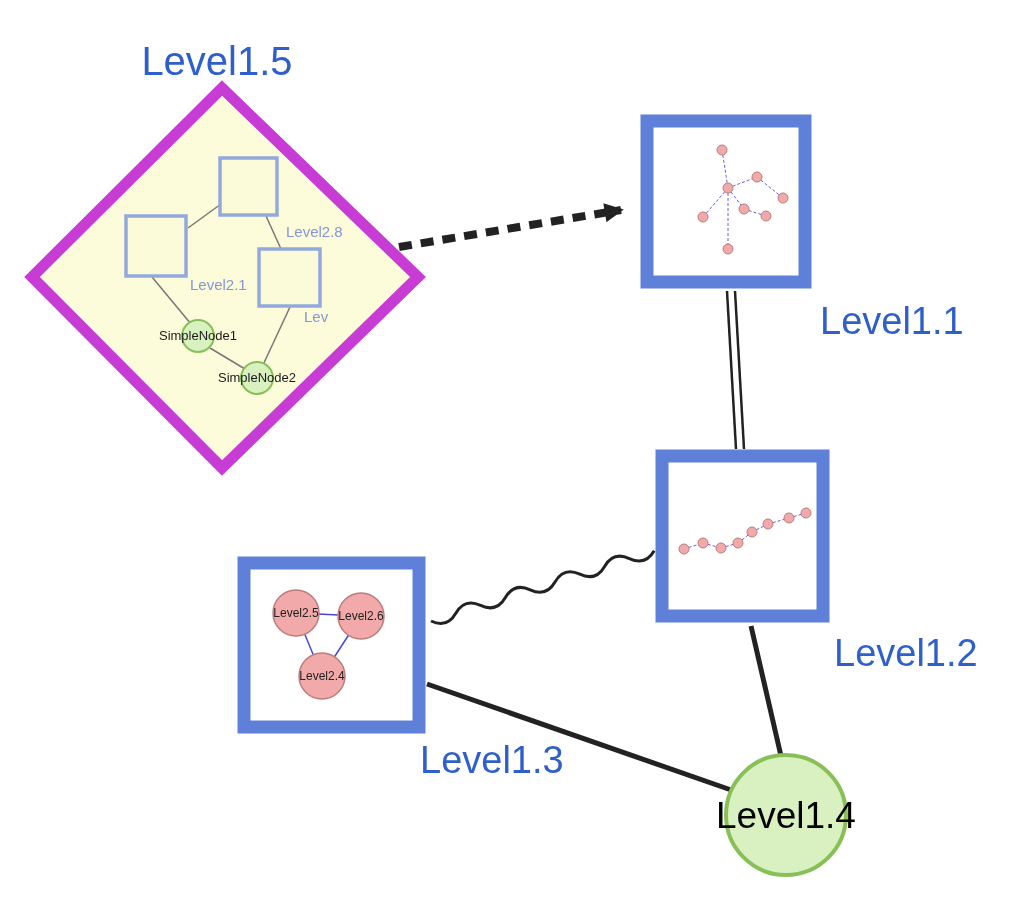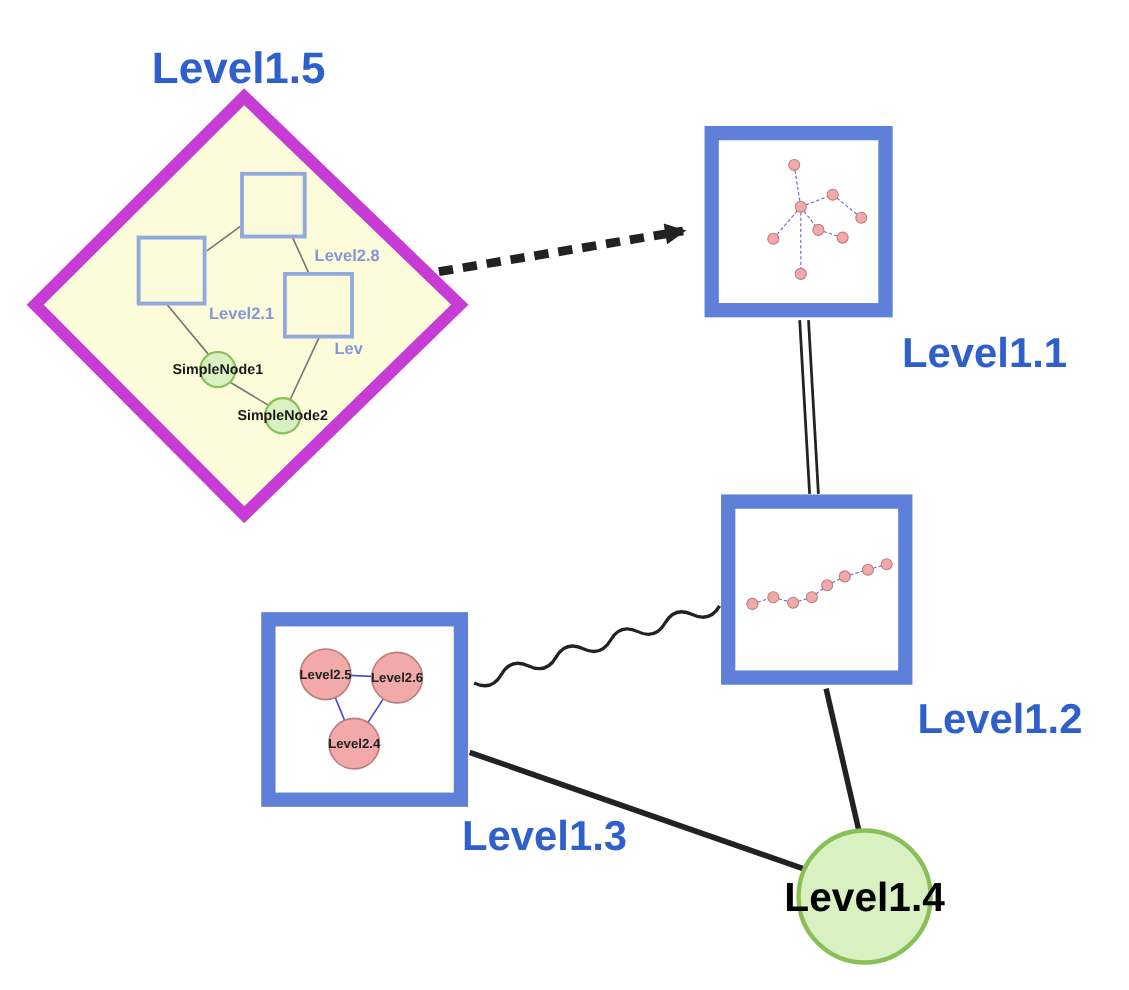--- a/index.html
+++ b/index.html
@@ -1,16 +1,16 @@
 <!DOCTYPE html>
 <html style="--label_blue: #2e5fcb; --inner_label_blue: #8496d8; --diamond_stroke: #c73cd4; --diamond_fill: #fcfcda; --group_stroke: #5f80d8; --inner_square_stroke: #92a9de; --inner_square_fill: #fbfbda; --green_fill: #d9f1c1; --green_stroke: #88c057; --pink_fill: #f1a9a9; --pink_stroke: #bc7d7d; --subedge_blue: #4646d8; --edge_color: #222222;"><head>
 <meta charset="utf-8">
 <style>
   html,body{margin:0;padding:0;background:#ffffff;}
-  .canvas{width:1026px;height:900px;position:relative;overflow:hidden;font-family:"Liberation Sans",sans-serif;font-weight:bold;}
+  .canvas{width:1026px;height:900px;position:relative;overflow:hidden;font-family:"Liberation Sans",sans-serif;}
   svg text{font-family:"Liberation Sans","DejaVu Sans",sans-serif;}
   .lvl-label{fill:var(--label_blue);font-size:40px;}
   .big-black-label{fill:#000;font-size:37px;text-anchor:middle;}
   .diamond{fill:var(--diamond_fill);stroke:var(--diamond_stroke);stroke-width:11px;}
   .group-box{fill:#ffffff;stroke:var(--group_stroke);stroke-width:13px;}
   .inner-sq{fill:var(--inner_square_fill);stroke:var(--inner_square_stroke);stroke-width:3.5px;}
   .inner-lbl{fill:var(--inner_label_blue);font-size:15px;}
   .green-node{fill:var(--green_fill);stroke:var(--green_stroke);stroke-width:2px;}
   .green-big{fill:var(--green_fill);stroke:var(--green_stroke);stroke-width:4px;}
   .node-lbl{fill:#1a1a1a;font-size:13px;text-anchor:middle;}

